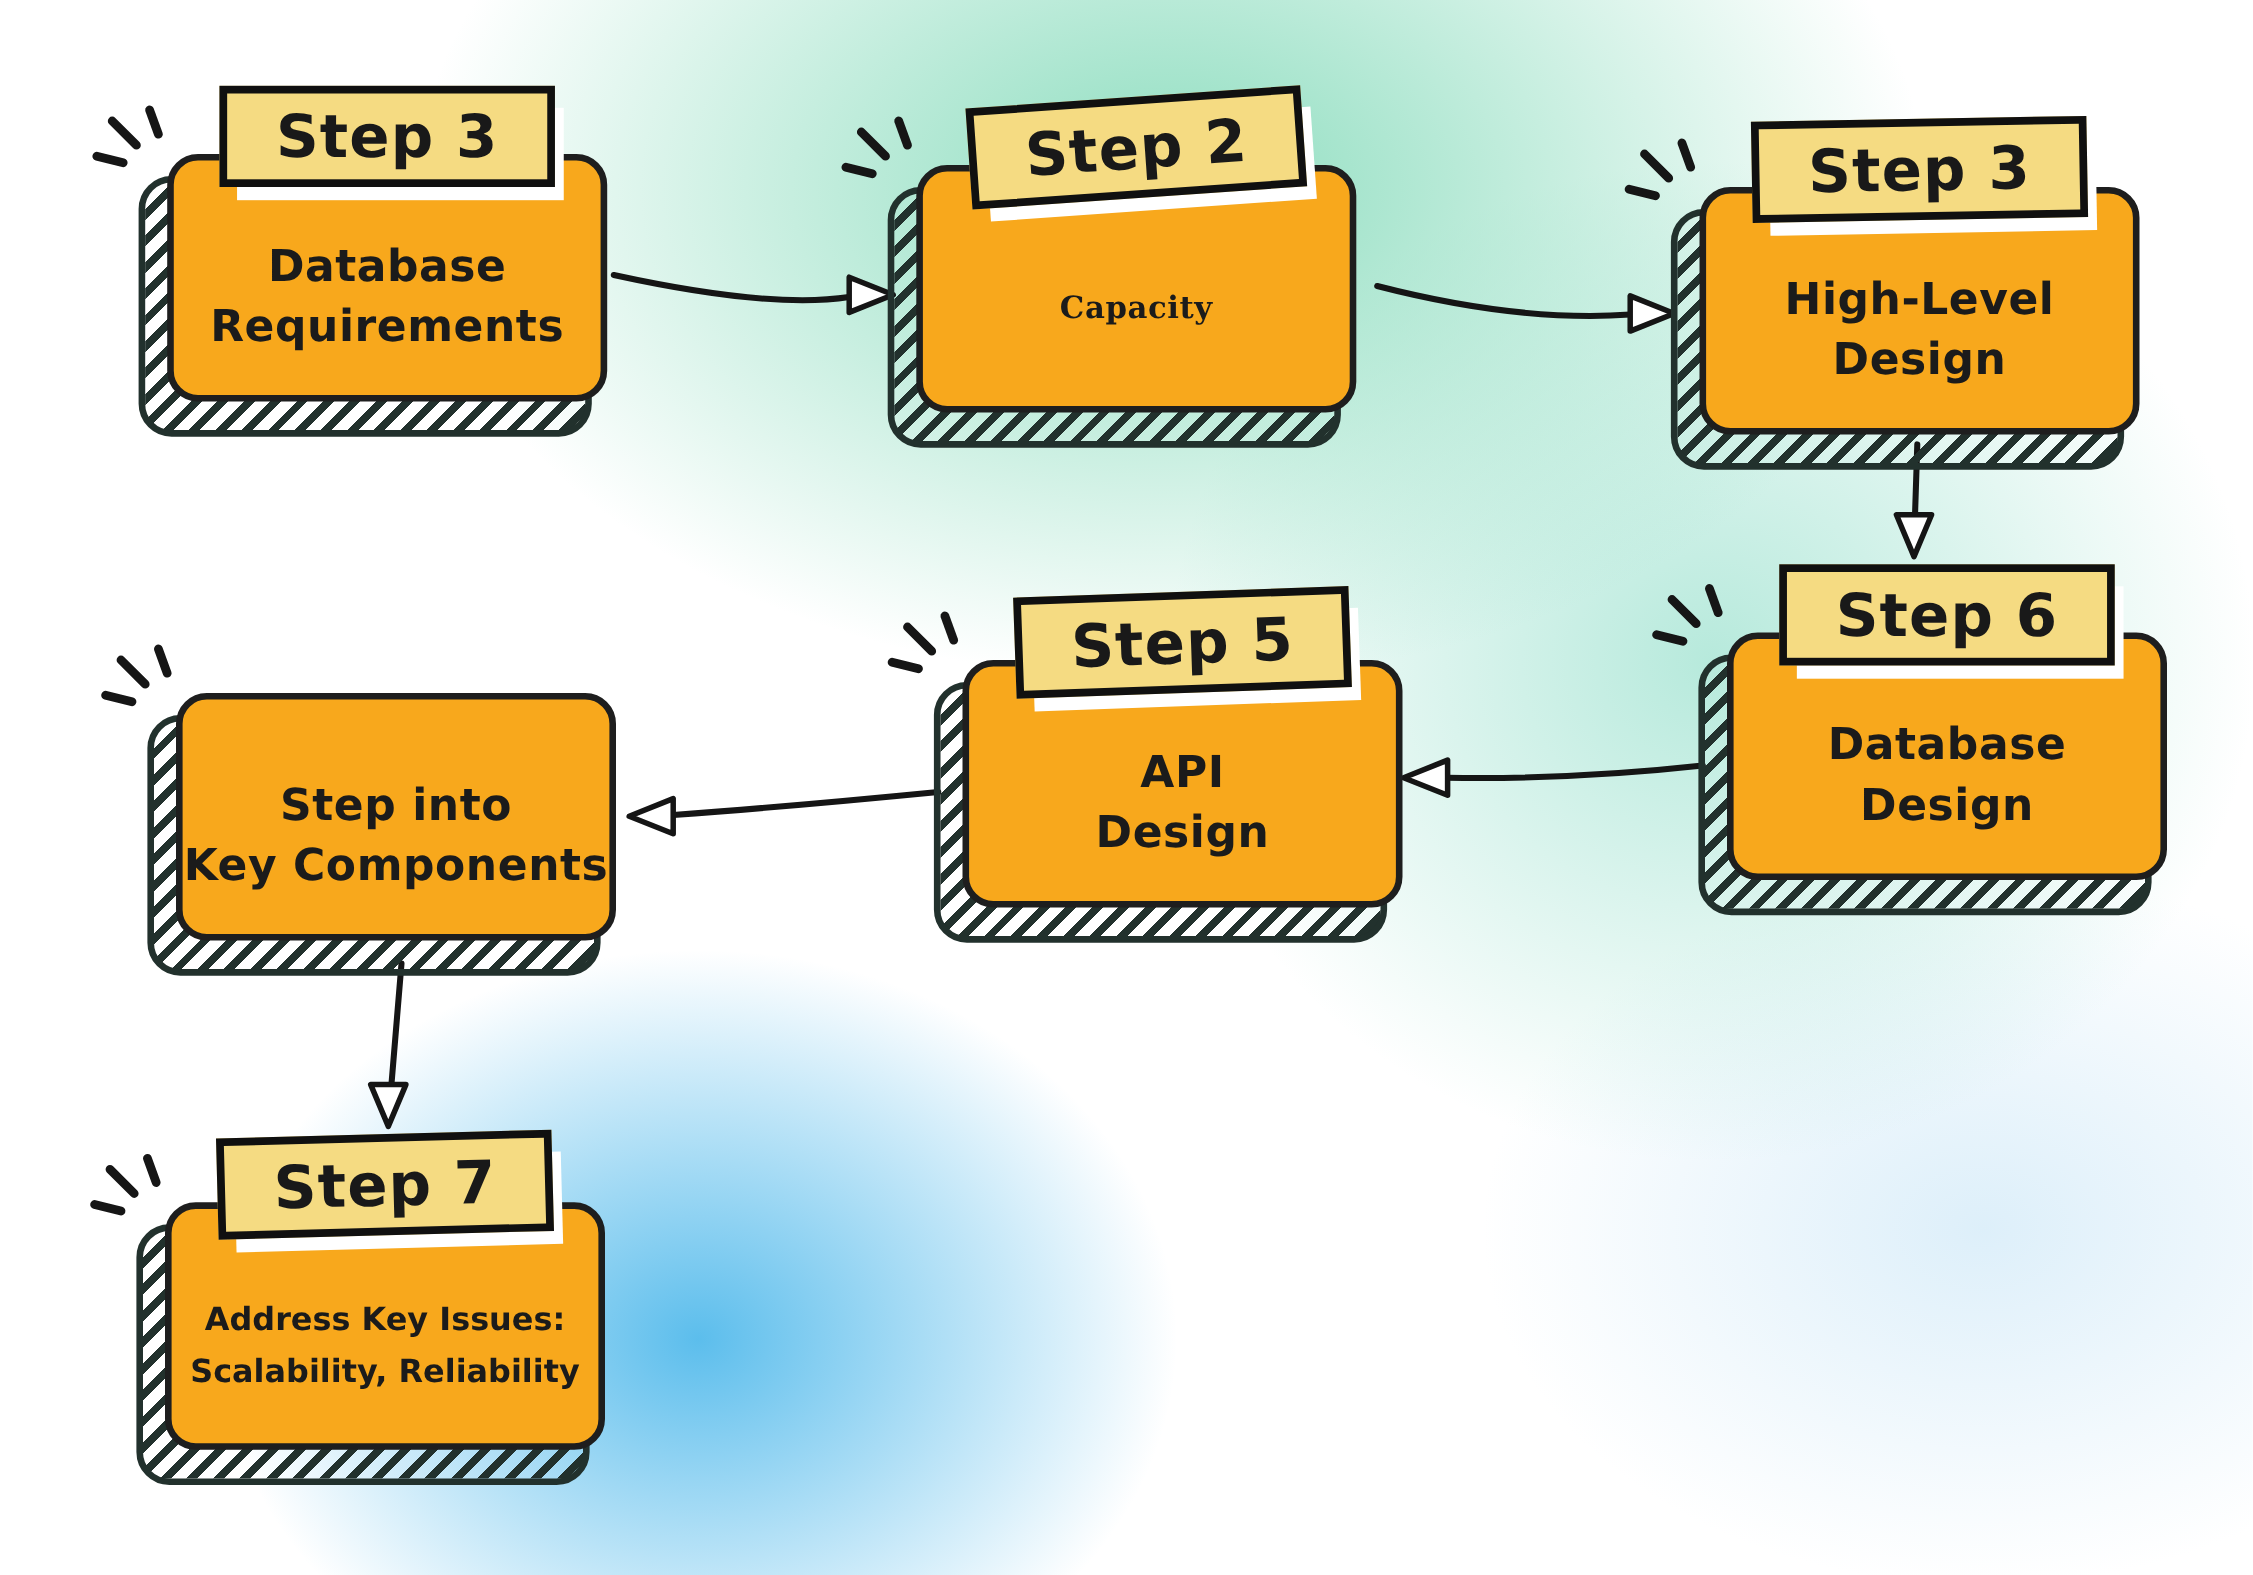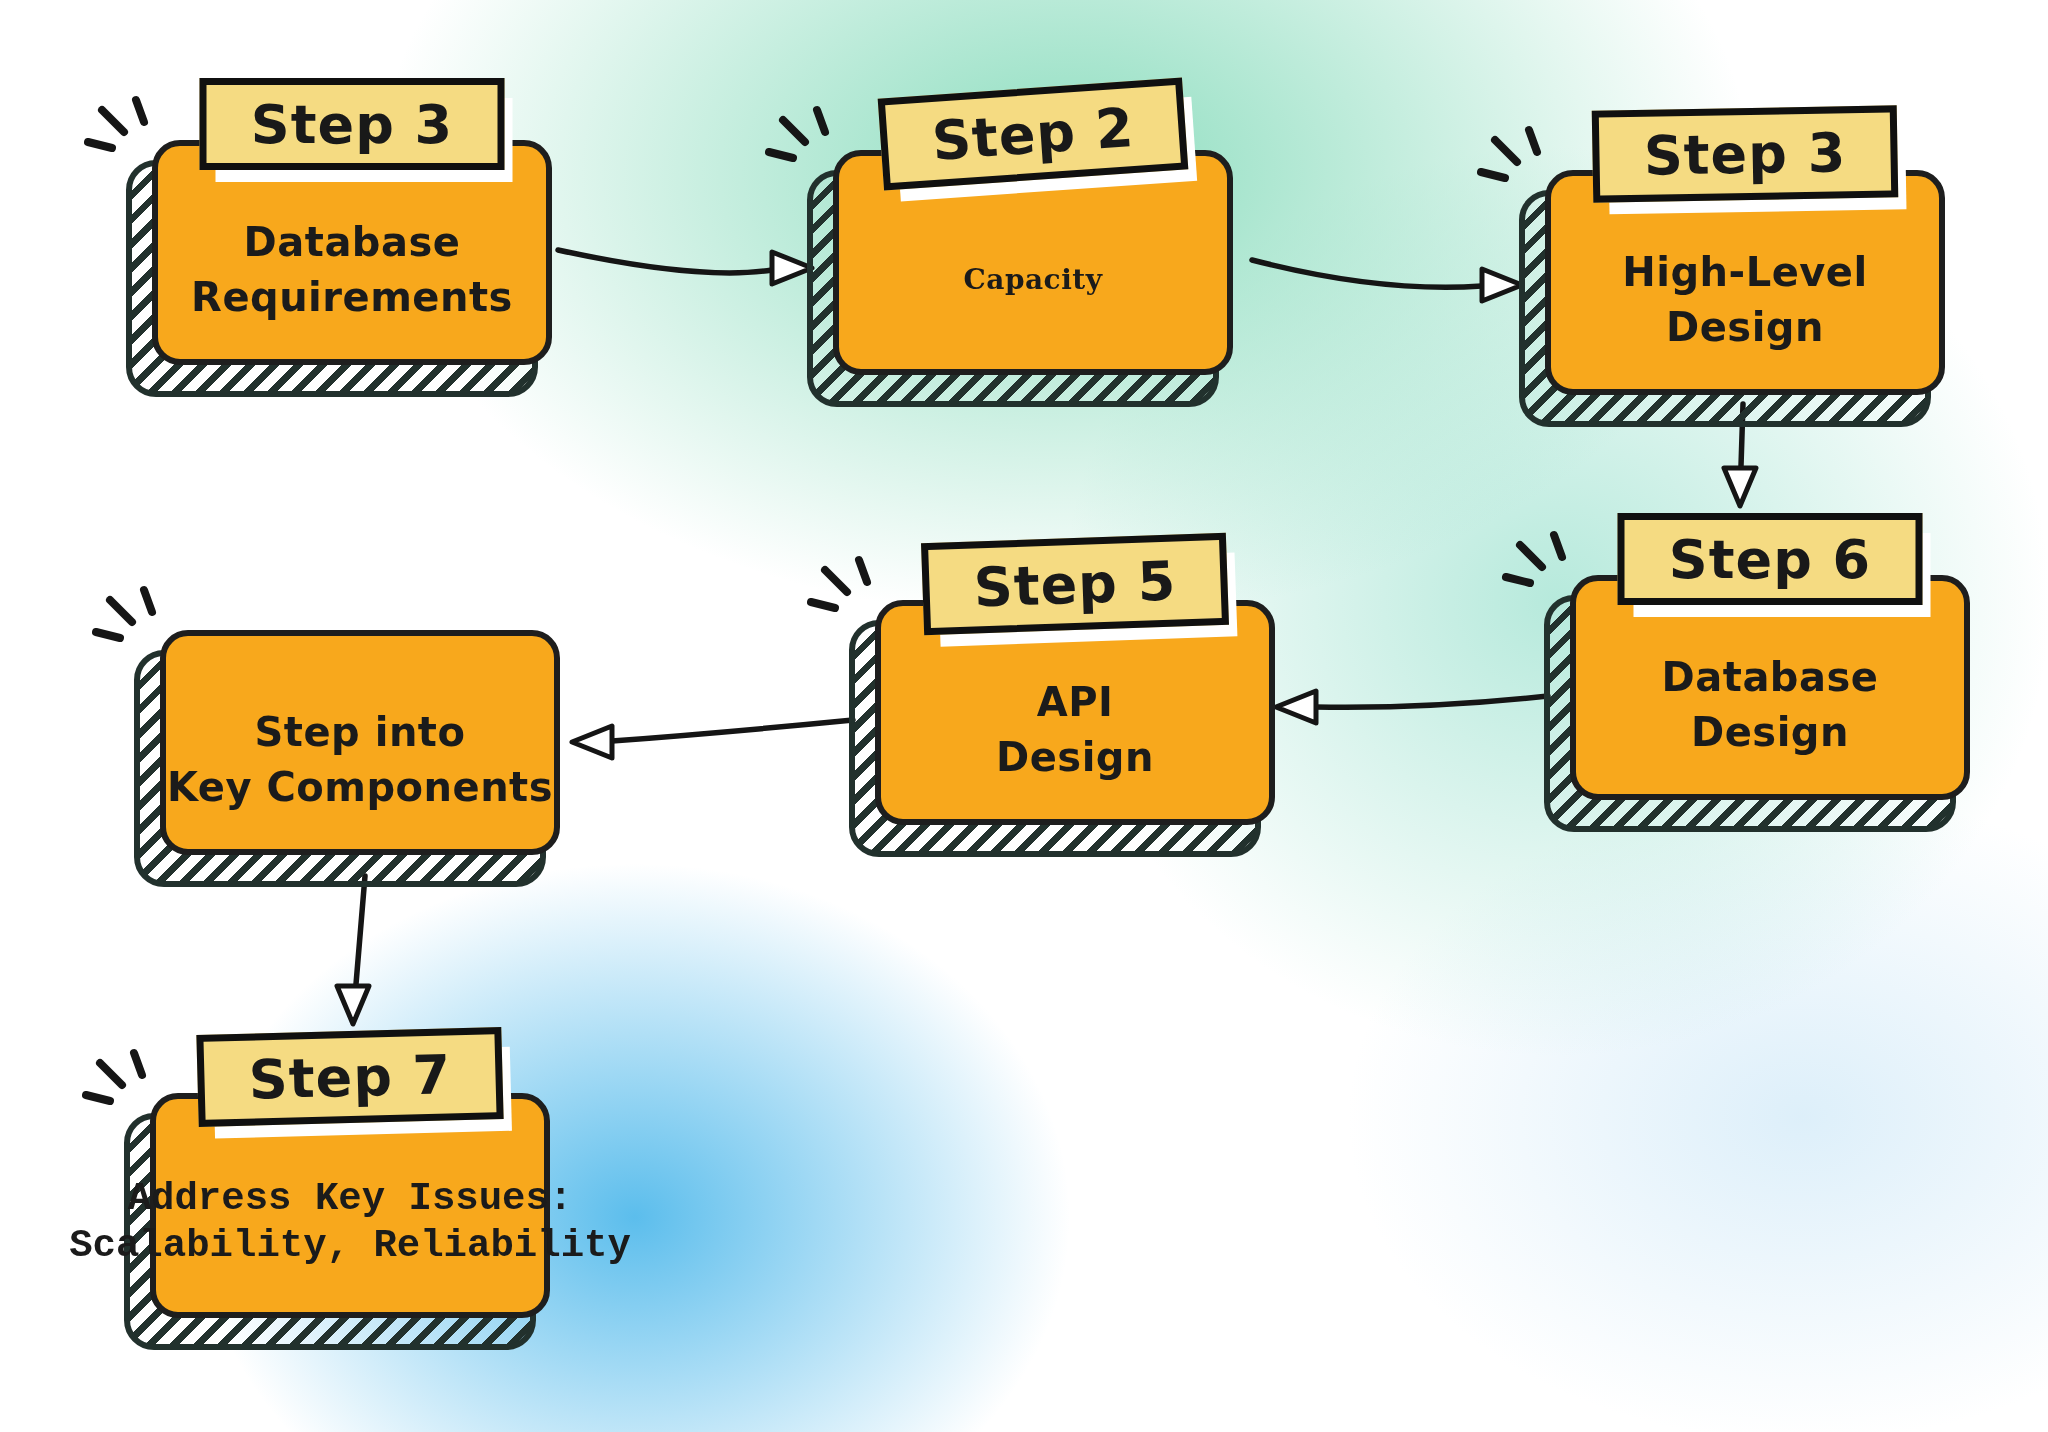--- a/index.html
+++ b/index.html
@@ -31,21 +31,21 @@
     display:flex;flex-direction:column;align-items:center;justify-content:center;
     padding-top:34px;box-sizing:border-box;
     z-index:2;
   }
   .body-line{
     white-space:nowrap;
     font-size:40px;font-weight:bold;color:#1b1b1b;
     line-height:55px;letter-spacing:.5px;
   }
   .serif .body-line{font-family:"DejaVu Serif","Liberation Serif",serif;font-size:28px;}
-  .small .body-line{font-size:39px;line-height:47px;letter-spacing:0;font-family:Liberation Mono, monospace;}
+  .small .body-line{font-size:29px;line-height:47px;letter-spacing:0;}
   .tab{
     position:absolute;top:-62px;left:50%;
     width:305px;height:92px;box-sizing:border-box;
     background:var(--tab-fill,#F5DB82);
     border:7px solid #101010;
     box-shadow:12px 16px 0 -4px #ffffff;
     display:flex;align-items:center;justify-content:center;
     font-size:54px;font-weight:bold;color:#191919;letter-spacing:1px;
     z-index:3;
   }

